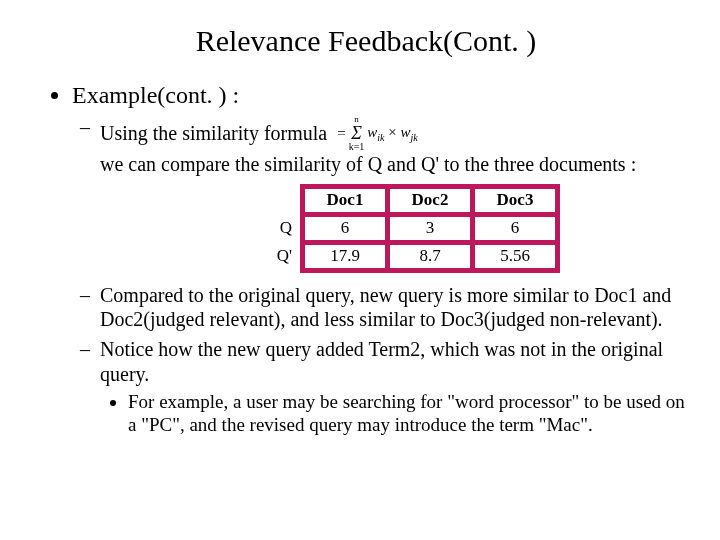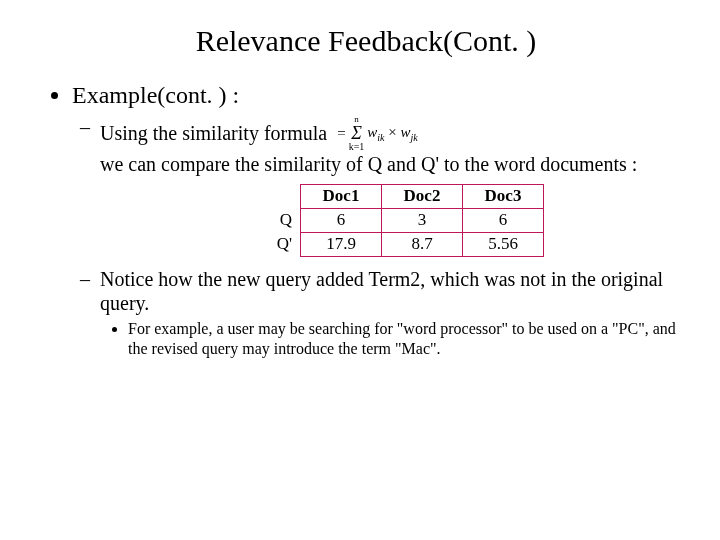--- a/index.html
+++ b/index.html
@@ -48,21 +48,21 @@
     position: absolute;
     left: -20px;
     top: 0;
   }
   ul.b3 {
     list-style-type: disc;
     padding-left: 28px;
     margin: 4px 0 0 0;
   }
   ul.b3 > li {
-    font-size: 16px;
+    font-size: 19px;
     margin-bottom: 4px;
     line-height: 1.22;
   }
   .formula-wrap {
     display: inline-block;
     vertical-align: middle;
     margin-left: 10px;
   }
   .formula {
     font-size: 15px;
@@ -107,21 +107,21 @@
     margin-left: 0;
   }
   .table-wrap {
     margin: 8px 0 10px 120px;
   }
   table.sim {
     border-collapse: collapse;
     font-size: 17px;
   }
   table.sim th, table.sim td {
-    border: 1px solid #be185d;
+    border: 5px solid #be185d;
     padding: 1px 12px;
     text-align: center;
     min-width: 56px;
   }
   table.sim th.rowhead, table.sim td.rowhead {
     border: none;
     text-align: right;
     padding-right: 8px;
     min-width: 30px;
     font-weight: normal;
@@ -157,21 +157,21 @@
                   <span class="sup">n</span>
                   <span class="sigma">Σ</span>
                   <span class="sub">k=1</span>
                 </span>
                 <span class="wterm">
                   <span class="italic">w</span><sub class="italic">ik</sub><span> × </span><span class="italic">w</span><sub class="italic">jk</sub>
                 </span>
               </span>
             </span>
           </span>
-          <span class="indent-line">we can compare the similarity of Q and Q' to the word documents :</span>
+          <span class="indent-line">we can compare the similarity of Q and Q' to the three documents :</span>
 
           <div class="table-wrap">
             <table class="sim">
               <thead>
                 <tr>
                   <th class="spacer"></th>
                   <th>Doc1</th>
                   <th>Doc2</th>
                   <th>Doc3</th>
                 </tr>
@@ -187,20 +187,21 @@
                   <td class="rowhead">Q'</td>
                   <td>17.9</td>
                   <td>8.7</td>
                   <td>5.56</td>
                 </tr>
               </tbody>
             </table>
           </div>
         </li>
 
+        <li>Compared to the original query, new query is more similar to Doc1 and Doc2(judged relevant), and less similar to Doc3(judged non-relevant).</li>
 
         <li>
           <span>Notice how the new query added Term2, which was not in the original query.</span>
           <ul class="b3">
             <li>For example, a user may be searching for "word processor" to be used on a "PC", and the revised query may introduce the term "Mac".</li>
           </ul>
         </li>
       </ul>
     </li>
   </ul>

